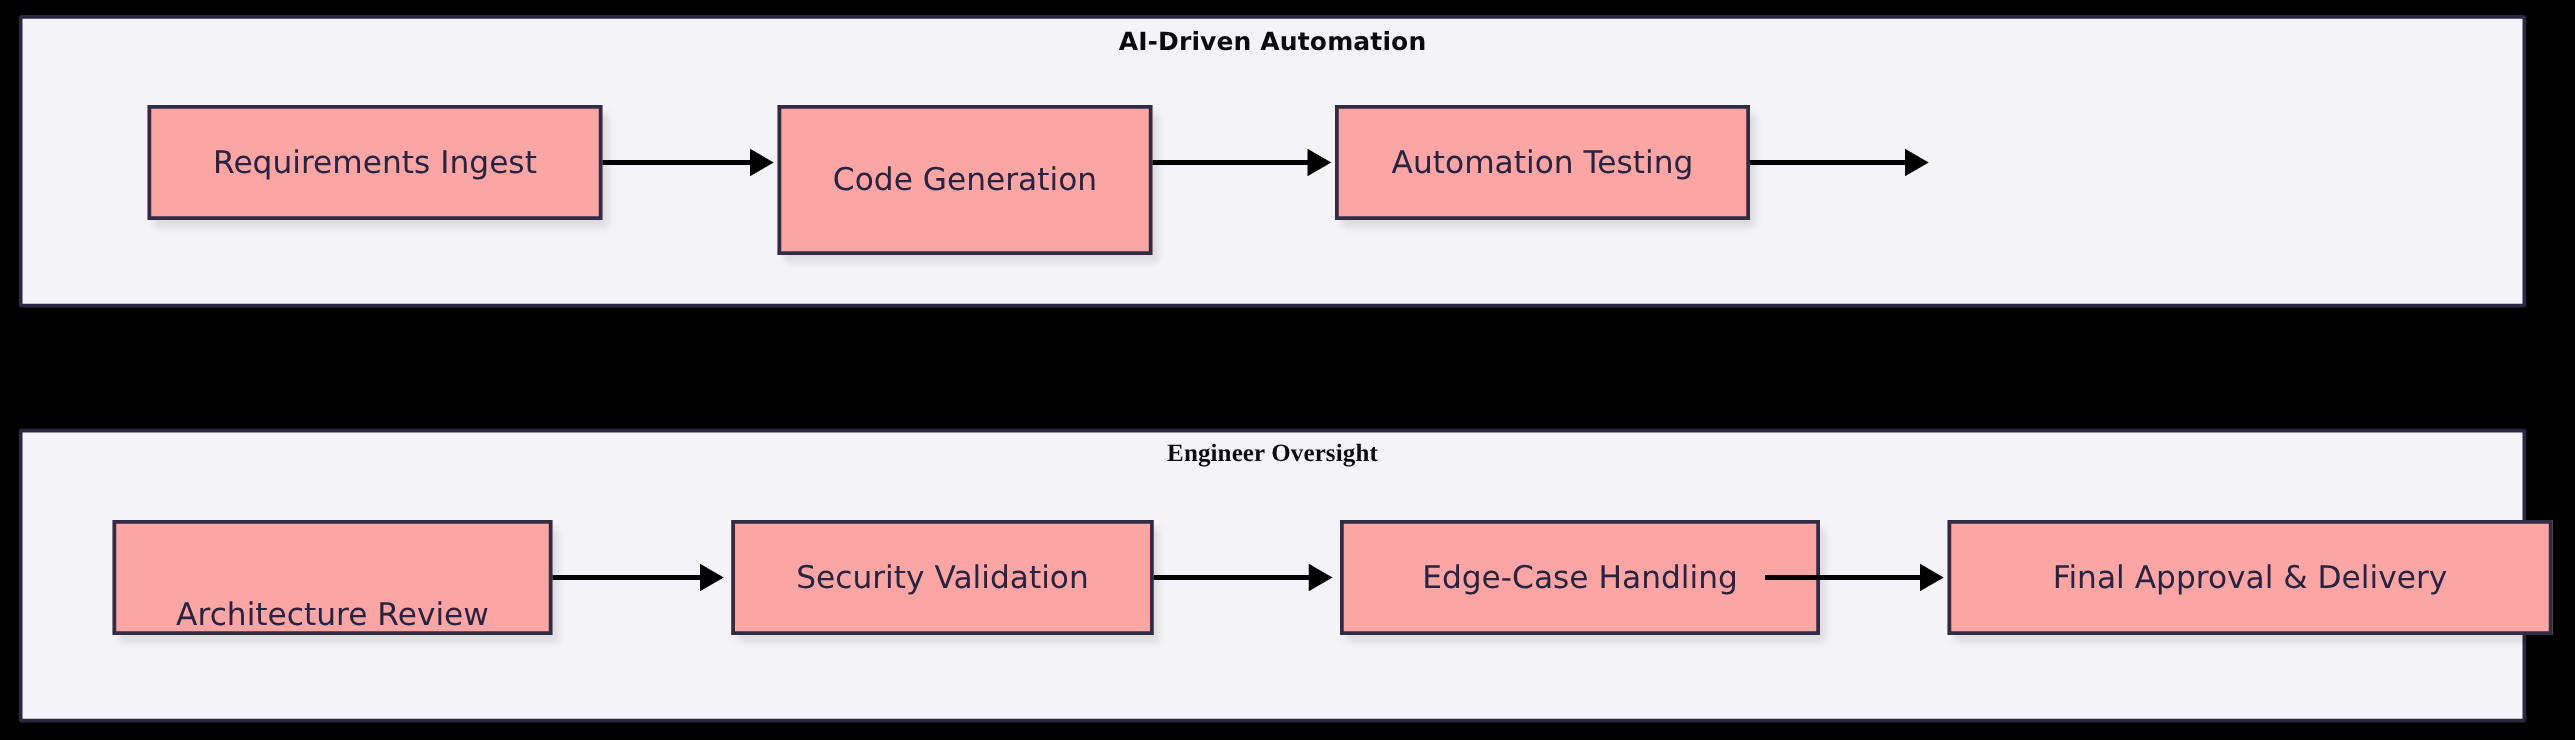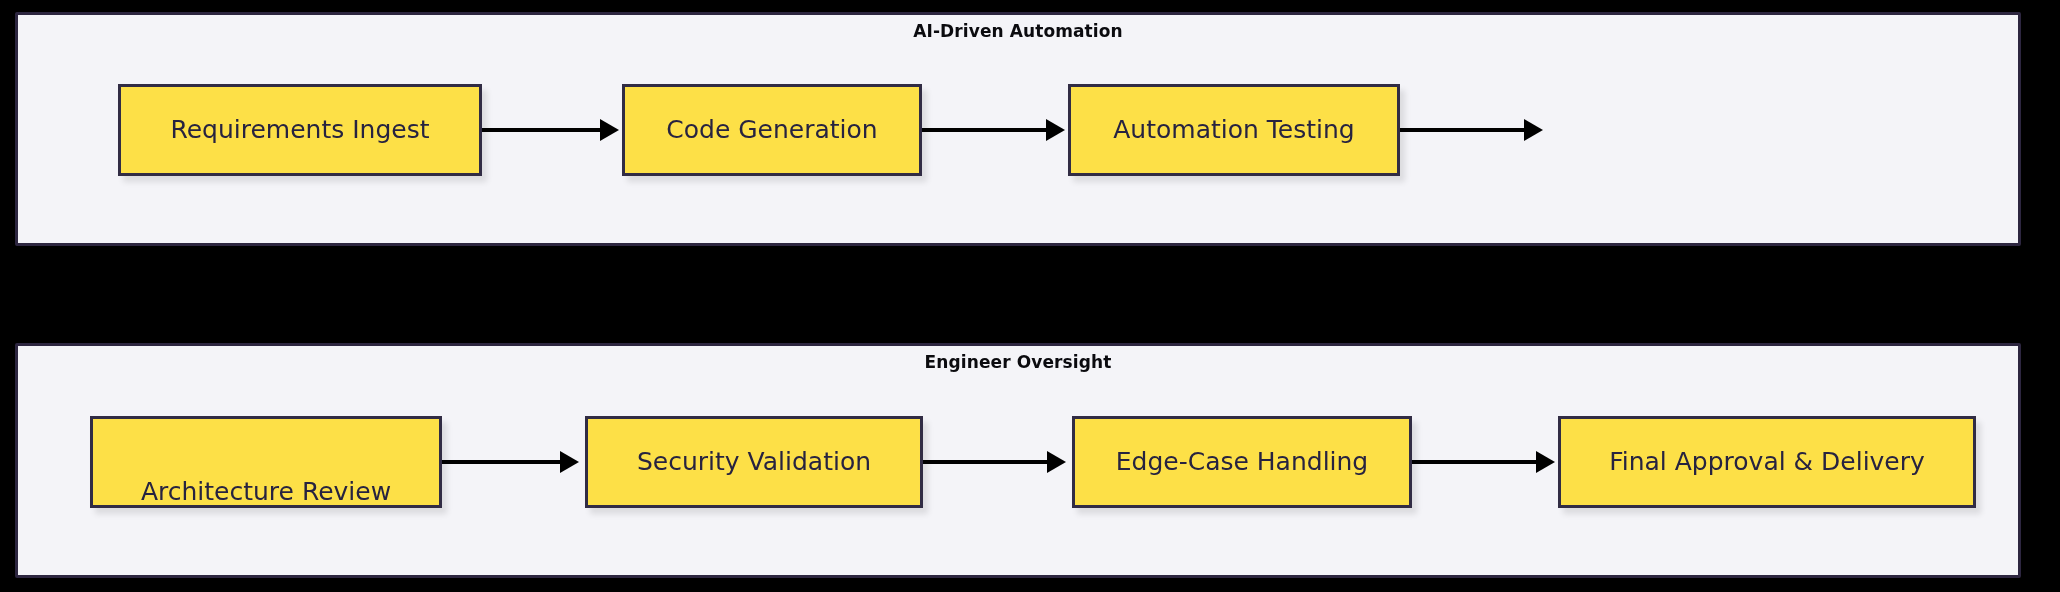--- a/index.html
+++ b/index.html
@@ -24,30 +24,30 @@
     border-radius: 2px;
     box-sizing: border-box;
     box-shadow: 4px 5px 7px rgba(0,0,0,0.55);
   }
   .subgraph-title {
     position: absolute;
     left: 0;
     right: 0;
     text-align: center;
     color: #0b0b0f;
-    font-size: 17px;
+    font-size: 20px;
     font-weight: 600;
     letter-spacing: 0.1px;
     white-space: nowrap;
   }
 
   
   .node {
     position: absolute;
-    background: #fde047;
+    background: #fca5a5;
     border: 3px solid #312c44;
     box-sizing: border-box;
     display: flex;
     align-items: center;
     justify-content: center;
     box-shadow: 5px 6px 6px rgba(0,0,0,0.10);
   }
   .node-label {
     color: #272340;
     font-size: 25px;
@@ -78,55 +78,55 @@
 <div id="canvas">
 
   <div class="subgraph" style="left:15px; top:12px; width:2006px; height:234px;">
     <div class="subgraph-title" style="top:6px;">AI-Driven Automation</div>
   </div>
 
   <div class="node" style="left:118px; top:84px; width:364px; height:92px;">
     <span class="node-label">Requirements Ingest</span>
   </div>
 
-  <div class="node" style="left:622px; top:84px; width:300px; height:92px;">
+  <div class="node" style="left:622px; top:84px; width:300px; height:120px;">
     <span class="node-label">Code Generation</span>
   </div>
 
   <div class="node" style="left:1068px; top:84px; width:332px; height:92px;">
     <span class="node-label">Automation Testing</span>
   </div>
 
 
   <div class="edge" style="left:482px; top:128px; width:120px;"></div>
   <div class="edge-head" style="left:600px; top:119px;"></div>
 
   <div class="edge" style="left:922px; top:128px; width:126px;"></div>
   <div class="edge-head" style="left:1046px; top:119px;"></div>
 
   <div class="edge" style="left:1400px; top:128px; width:126px;"></div>
   <div class="edge-head" style="left:1524px; top:119px;"></div>
 
   <div class="subgraph" style="left:15px; top:343px; width:2006px; height:235px;">
-    <div class="subgraph-title" style="top:6px;">Engineer Oversight</div>
+    <div class="subgraph-title" style="top:6px;font-family:Liberation Serif, serif;">Engineer Oversight</div>
   </div>
 
   <div class="node" style="left:90px; top:416px; width:352px; height:92px;align-items:flex-end;">
       <span class="node-label">Architecture Review</span>
     </div>
 
   <div class="node" style="left:585px; top:416px; width:338px; height:92px;">
     <span class="node-label">Security Validation</span>
   </div>
 
-  <div class="node" style="left:1072px; top:416px; width:340px; height:92px;">
+  <div class="node" style="left:1072px; top:416px; width:384px; height:92px;">
     <span class="node-label">Edge-Case Handling</span>
   </div>
 
-  <div class="node" style="left:1558px; top:416px; width:418px; height:92px;">
+  <div class="node" style="left:1558px; top:416px; width:484px; height:92px;">
     <span class="node-label">Final Approval &amp; Delivery</span>
   </div>
 
   <div class="edge" style="left:442px; top:460px; width:120px;"></div>
   <div class="edge-head" style="left:560px; top:451px;"></div>
 
   <div class="edge" style="left:923px; top:460px; width:126px;"></div>
   <div class="edge-head" style="left:1047px; top:451px;"></div>
 
   <div class="edge" style="left:1412px; top:460px; width:126px;"></div>

